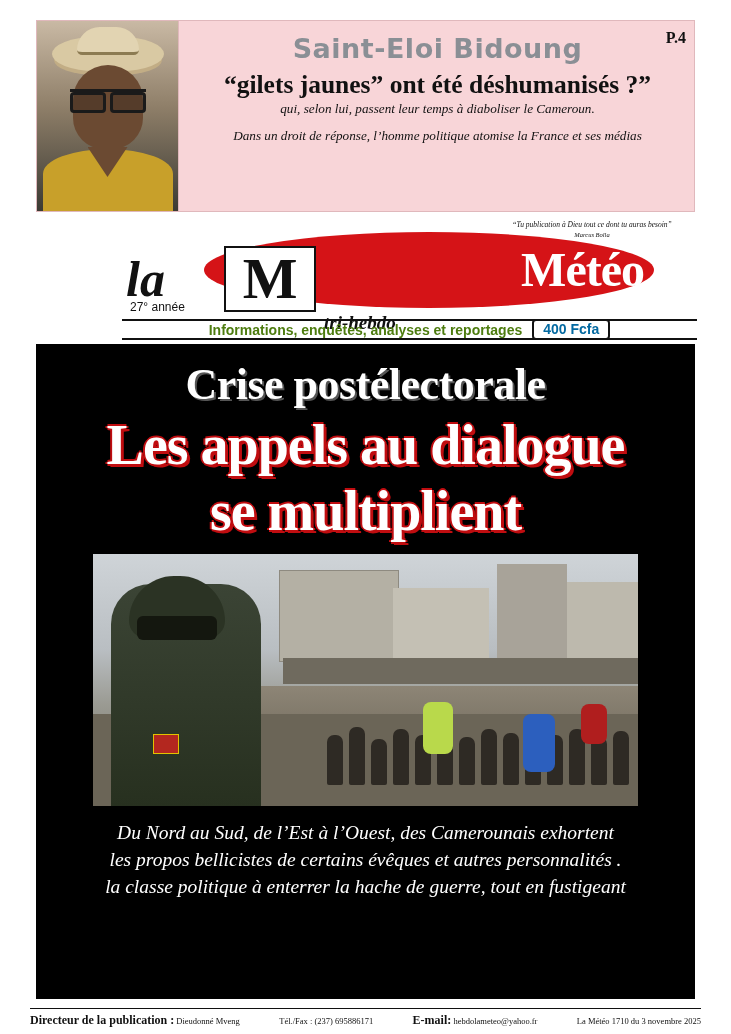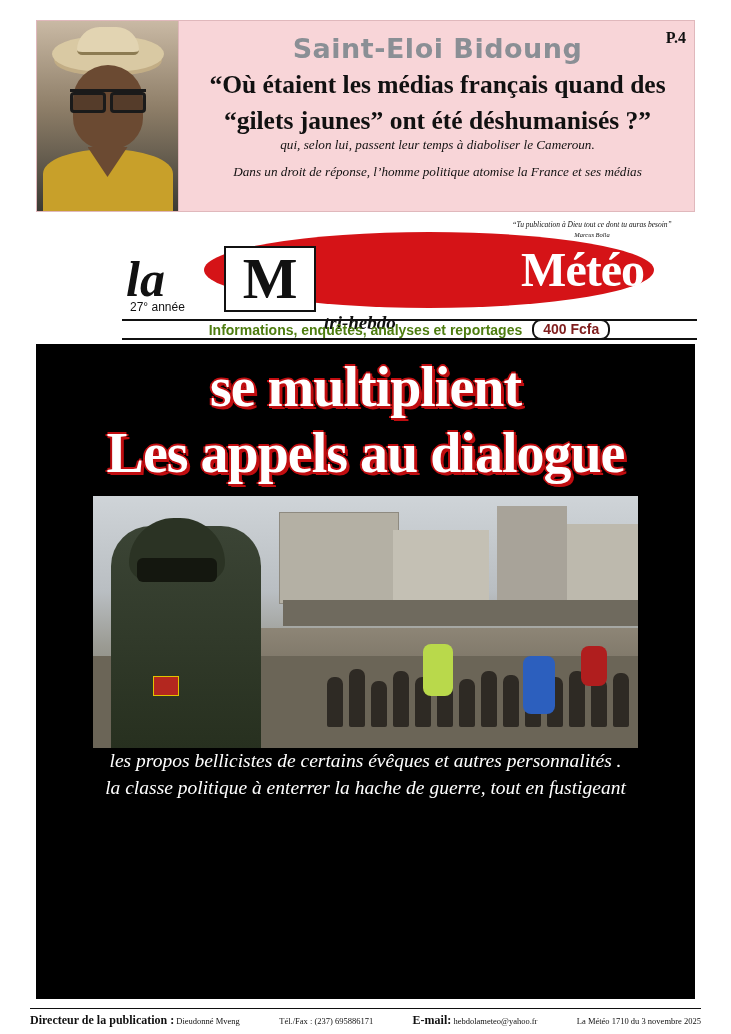--- a/index.html
+++ b/index.html
@@ -207,23 +207,23 @@
   .tagline {
     font-family: "Liberation Sans", sans-serif;
     font-weight: bold;
     font-size: 14px;
     color: #4d7c0f;
   }
   .price {
     font-family: "Liberation Sans", sans-serif;
     font-weight: bold;
     font-size: 14px;
-    color: #7f1d1d;
+    color: #0369a1;
     border: 2px solid #111;
-    border-radius: 9px;
+    border-radius: 4px;
     padding: 0 9px;
     line-height: 17px;
   }
 
   
   .main-block {
     position: relative;
     margin: 6px 30px 0 30px;
     background: #000000;
     height: 655px;
@@ -332,21 +332,20 @@
       <div class="tp-hat"></div>
       <div class="tp-crown"></div>
       <div class="tp-body"></div>
       <div class="tp-face"></div>
       <div class="tp-collar"></div>
       <div class="tp-glasses"></div>
     </div>
     <div class="teaser-text">
       <div class="teaser-pnum">P.4</div>
       <div class="teaser-name">Saint-Eloi Bidoung</div>
-      <div class="teaser-head">“Où étaient les médias français quand des</div>
       <div class="teaser-head">“gilets jaunes” ont été déshumanisés ?”</div>
       <div class="teaser-sub" style="margin-top:0">qui, selon lui, passent leur temps à diaboliser le Cameroun.</div>
       <div class="teaser-sub">Dans un droit de réponse, l’homme politique atomise la France et ses médias</div>
     </div>
   </div>
 
   <div class="masthead">
     <div class="mast-quote">
       <span>“Tu publication à Dieu tout ce dont tu auras besoin”</span>
       <span class="author">Marcus Bolla</span>
@@ -363,22 +362,23 @@
       <div class="logo-tri">tri-hebdo</div>
     </div>
 
     <div class="tagline-row">
       <div class="tagline">Informations, enquêtes, analyses et reportages</div>
       <div class="price">400 Fcfa</div>
     </div>
   </div>
 
   <div class="main-block">
+    <div class="kicker">Crise postélectorale</div>
+    <div class="headline">Les appels au dialogue</div>
     <div class="headline">se multiplient</div>
-    <div class="headline">Les appels au dialogue</div>
 
     <div class="photo">
       <div class="ph-sky"></div>
       <div class="ph-bldg1"></div>
       <div class="ph-bldg2"></div>
       <div class="ph-bldg3"></div>
       <div class="ph-bldg4"></div>
       <div class="ph-roofs"></div>
       <div class="ph-road"></div>
       <div class="ph-ground"></div>
@@ -402,20 +402,21 @@
       <div class="ph-blue"></div>
       <div class="ph-red"></div>
       <div class="ph-soldier">
         <div class="ph-badge"></div>
       </div>
       <div class="ph-helmet"></div>
       <div class="ph-visor"></div>
 
     </div>
 
+    <div class="chapeau">Du Nord au Sud, de l’Est à l’Ouest, des Camerounais exhortent</div>
     <div class="chapeau" style="margin-top:0">les propos bellicistes de certains évêques et autres personnalités .</div>
     <div class="chapeau" style="margin-top:0">la classe politique à enterrer la hache de guerre, tout en fustigeant</div>
   </div>
 
   <div class="footer">
     <div class="col">
       <b>Directeur de la publication :</b>
       <span>Dieudonné Mveng</span>
     </div>
     <div class="col">Tél./Fax : (237) 695886171</div>

